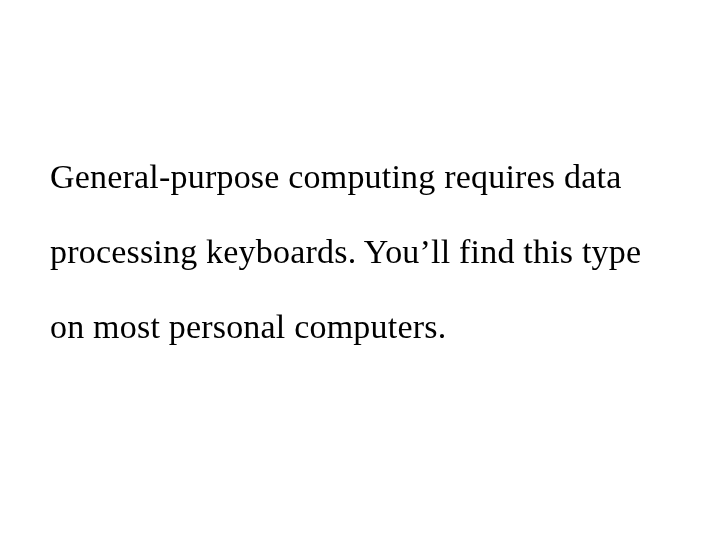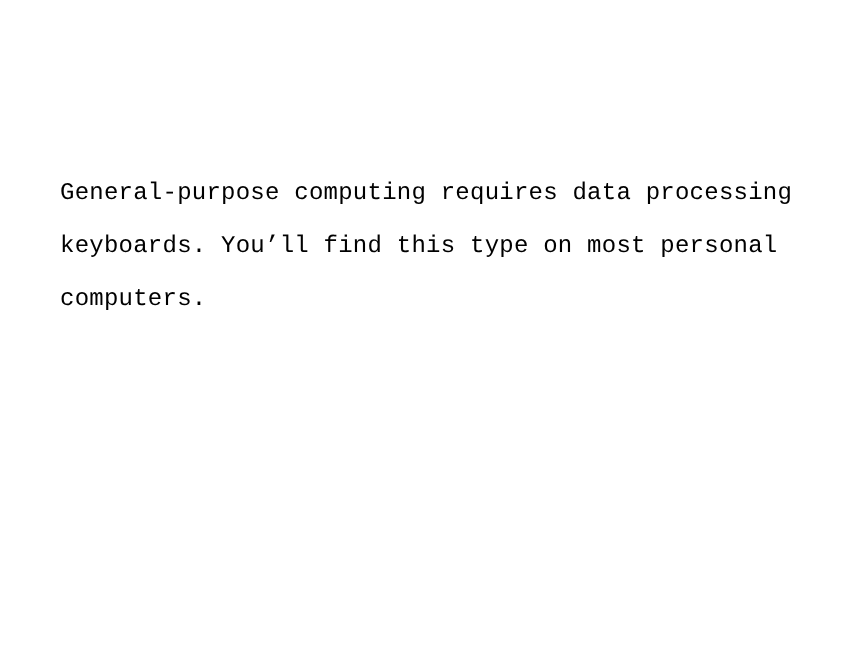--- a/index.html
+++ b/index.html
@@ -12,24 +12,23 @@
       height: 540px;
       background: #ffffff;
       font-family: "Times New Roman", Times, serif;
       color: #000000;
       overflow: hidden;
     }
     .page {
       padding: 140px 50px 0 50px;
     }
     .paragraph {
-      font-size: 20px;
+      font-size: 34px;
       line-height: 2.2;
       letter-spacing: 0.2px;
-      font-family: Liberation Mono, monospace;
     }
   </style>
 </head>
 <body>
 
 <div class="page">
   <p class="paragraph">General-purpose computing requires data processing keyboards. You’ll find this type on most personal computers.</p>
 </div>
 
 </body></html>

